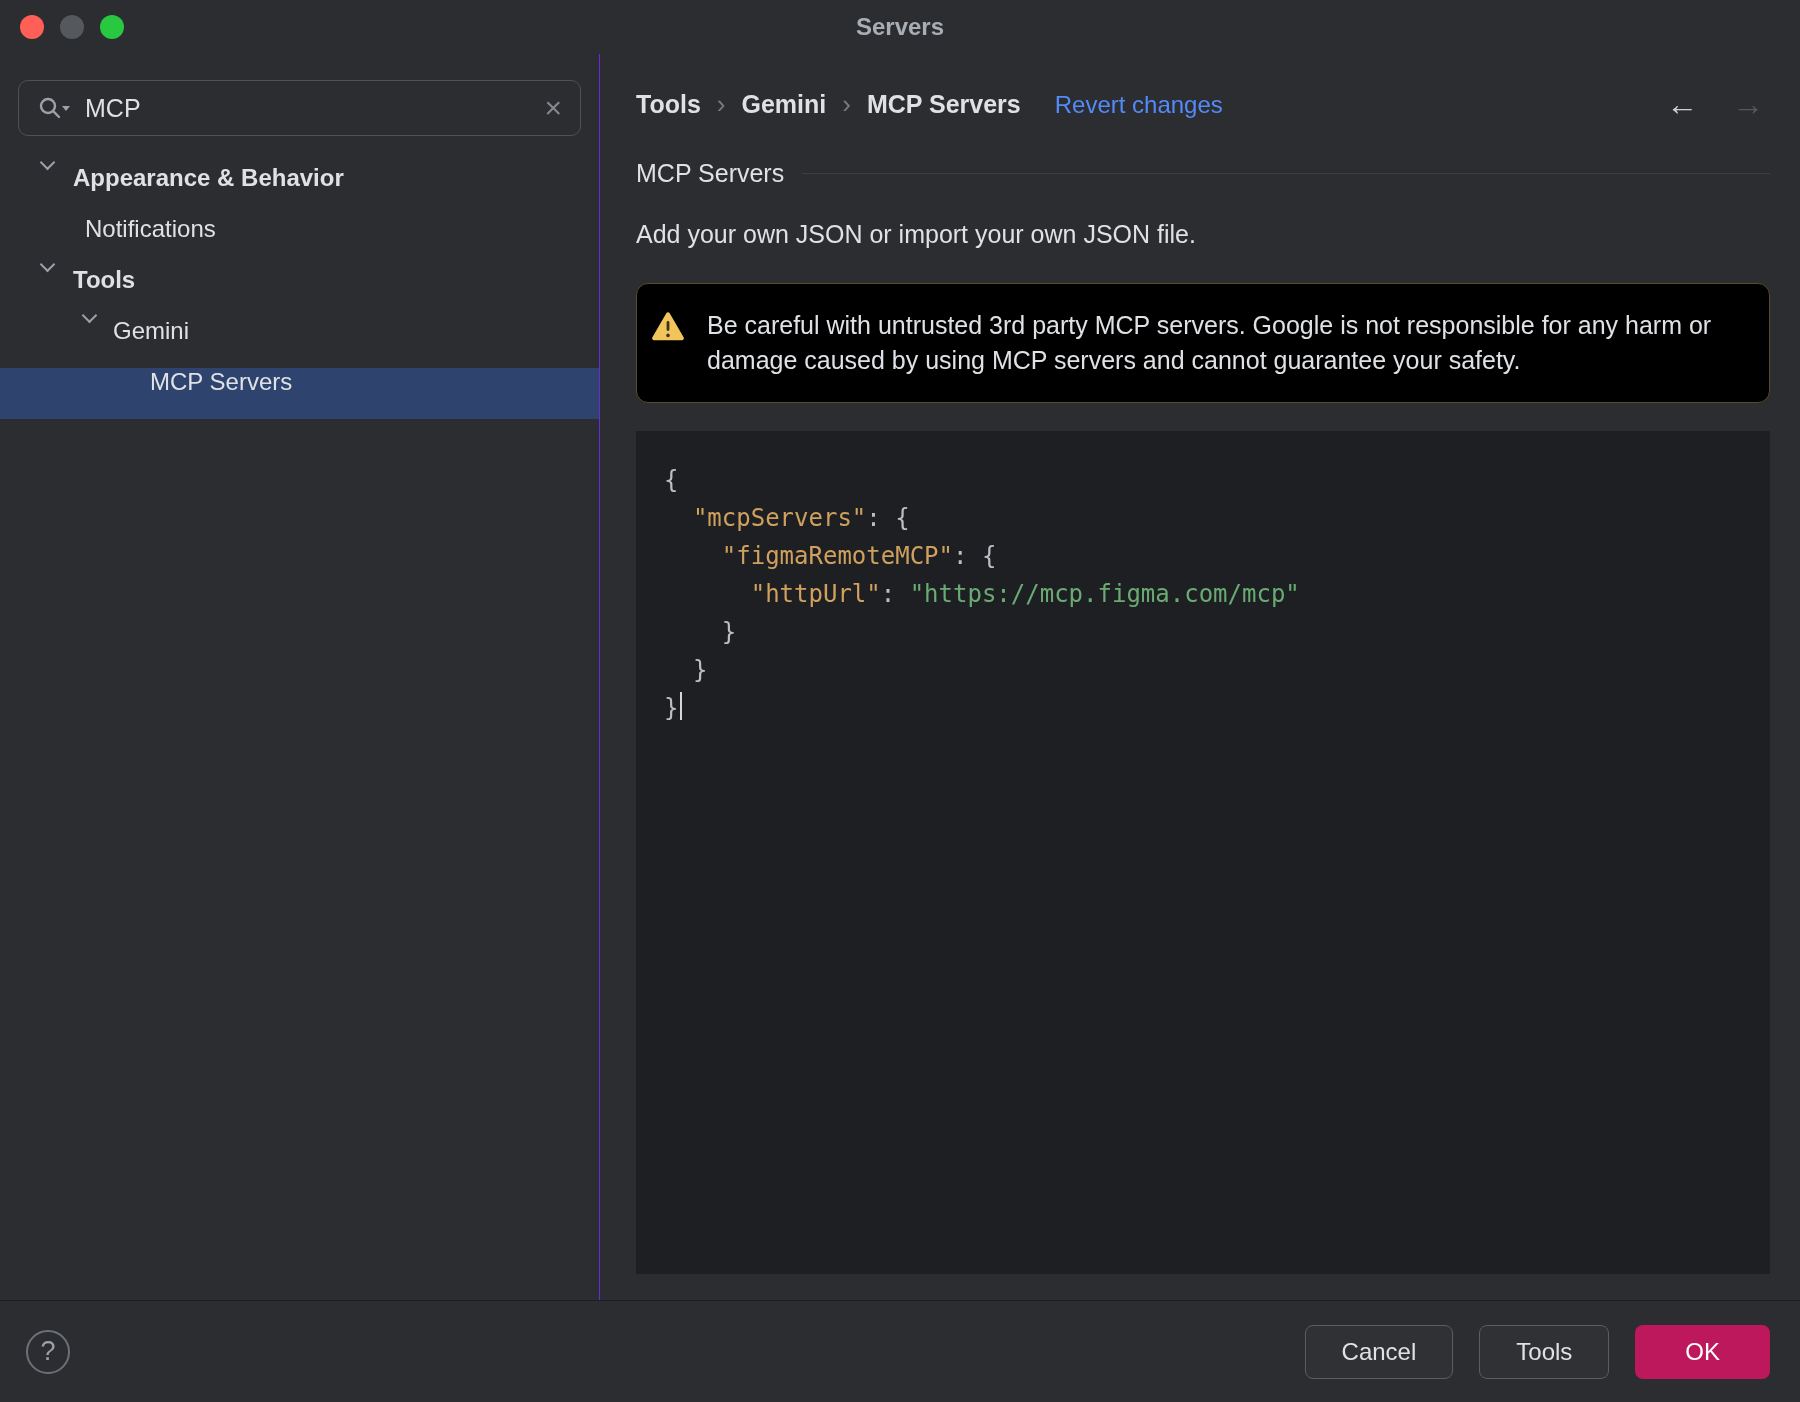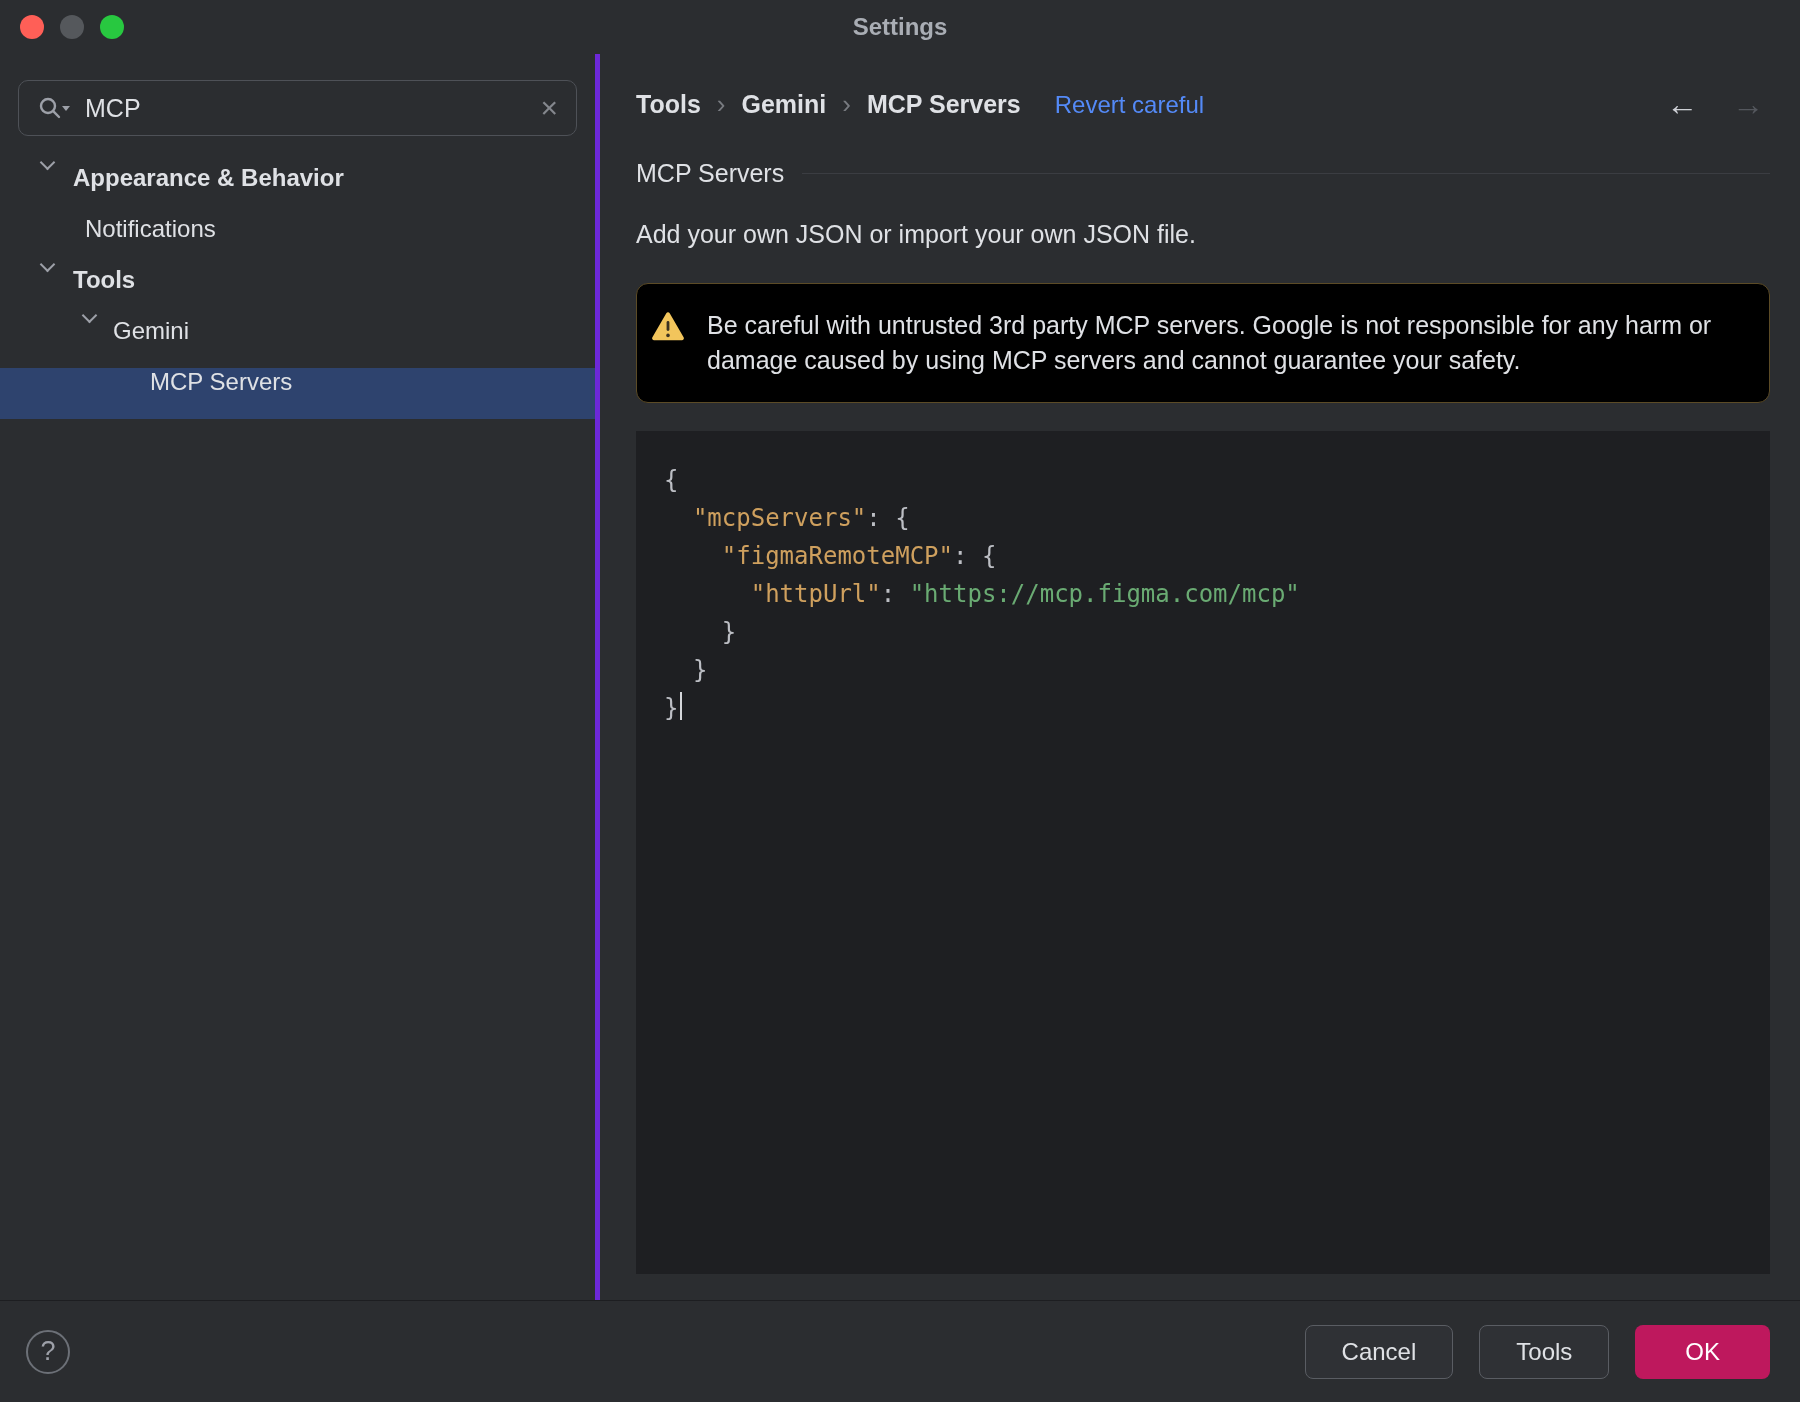--- a/index.html
+++ b/index.html
@@ -22,21 +22,21 @@
   .tl.green { background: #28C840; }
   .window-title {
     text-align: center; line-height: 54px;
     font-weight: 700; font-size: 24px; color: #A9ADB4;
   }
 
   
   .main { flex: 1; display: flex; min-height: 0; }
 
   
-  .sidebar { width: 600px; min-width: 600px; border-right: 5px solid #6d28d9; display: flex; flex-direction: column; }
+  .sidebar { width: 600px; min-width: 600px; border-right: 1px solid #6d28d9; display: flex; flex-direction: column; }
   .search-wrap { padding: 26px 18px 16px 18px; }
   .search-field {
     height: 56px; border: 1.5px solid #4E5157; border-radius: 10px;
     display: flex; align-items: center; padding: 0 18px; gap: 14px;
     background: #2B2D30;
   }
   .search-icon { display: flex; align-items: center; flex: 0 0 auto; }
   .search-input {
     flex: 1; background: transparent; border: none; outline: none;
     color: #DFE1E5; font-size: 25px; font-family: "Liberation Sans", sans-serif;
@@ -134,21 +134,21 @@
 <body>
 
 <div class="window">
 
   <div class="titlebar">
     <div class="traffic-lights">
       <span class="tl red"></span>
       <span class="tl gray"></span>
       <span class="tl green"></span>
     </div>
-    <div class="window-title">Settings</div>
+    <div class="window-title">Servers</div>
   </div>
 
   <div class="main">
 
     <aside class="sidebar">
       <div class="search-wrap">
         <div class="search-field">
           <span class="search-icon">
             <svg width="34" height="26" viewBox="0 0 34 26">
               <circle cx="11" cy="11" r="7" fill="none" stroke="#9DA0A8" stroke-width="2.4"></circle>
@@ -185,21 +185,21 @@
 
     <section class="content">
 
       <div class="breadcrumb-row">
         <div class="breadcrumb">
           <span class="crumb">Tools</span>
           <span class="sep">›</span>
           <span class="crumb">Gemini</span>
           <span class="sep">›</span>
           <span class="crumb">MCP Servers</span>
-          <a class="revert-link">Revert careful</a>
+          <a class="revert-link">Revert changes</a>
         </div>
         <div class="nav-arrows">
           <span class="arrow back">←</span>
           <span class="arrow fwd">→</span>
         </div>
       </div>
 
       <div class="section-header">
         <span class="section-title">MCP Servers</span>
         <span class="section-rule"></span>

